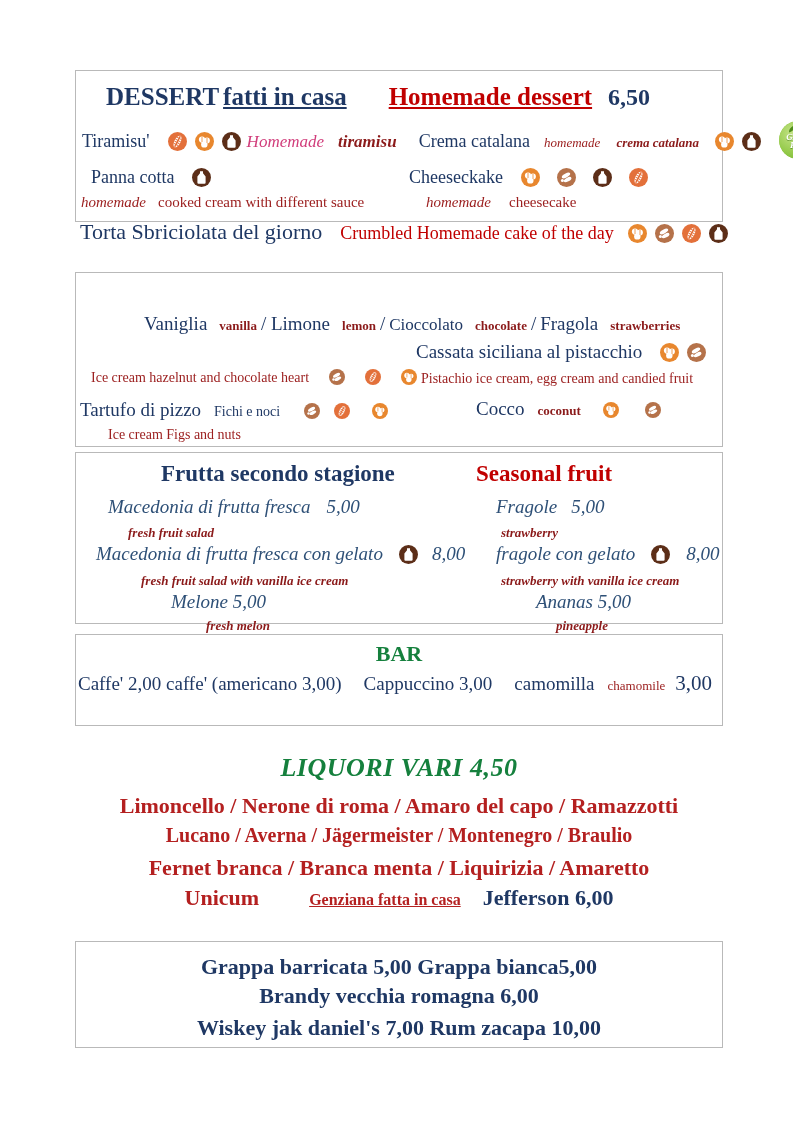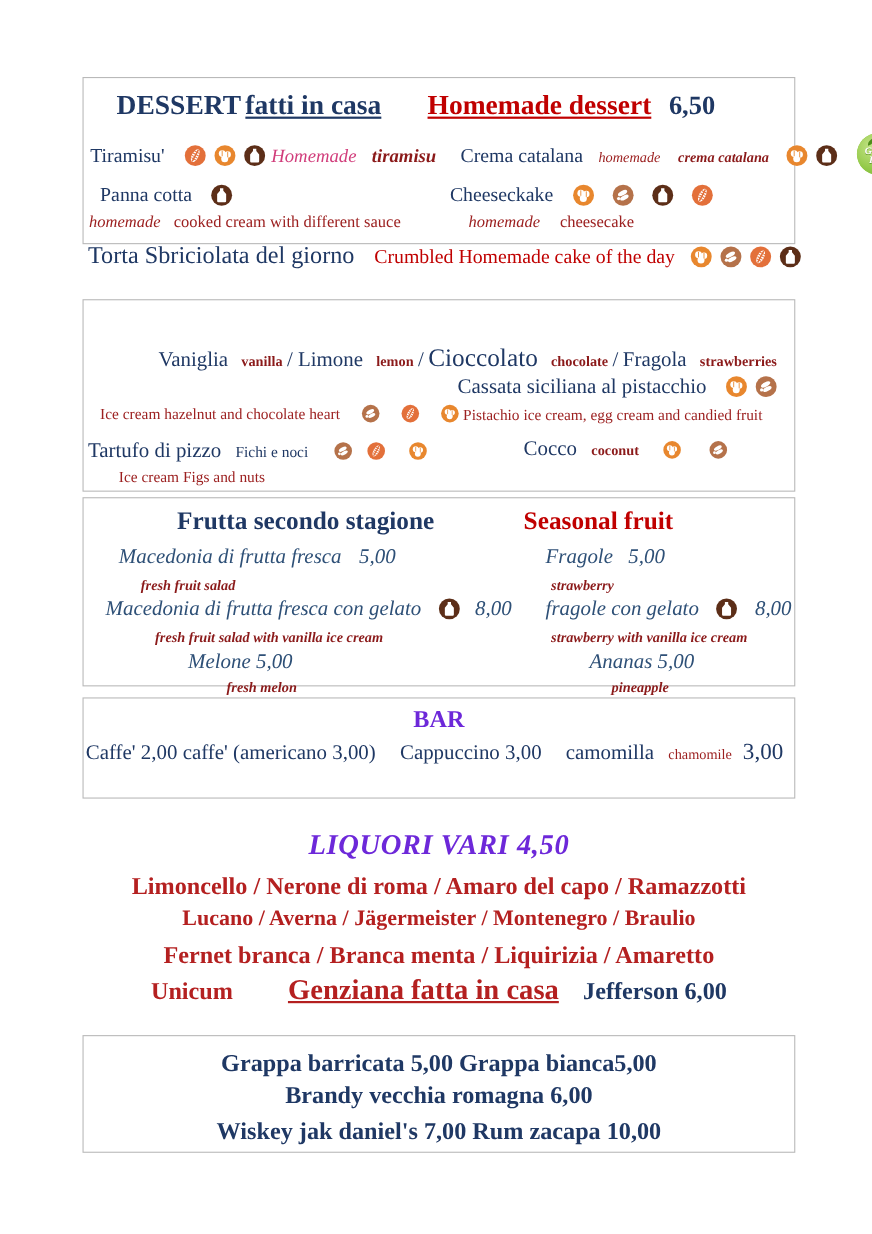--- a/index.html
+++ b/index.html
@@ -24,21 +24,21 @@
     position: absolute;
     border: 1px solid #b9b9b9;
     background: #ffffff;
     box-sizing: border-box;
   }
   .noborder { border: none; }
 
   
   .navy   { color: #1F3864; }
   .red    { color: #C00000; }
-  .brightred { color: #6d28d9; }
+  .brightred { color: #15803d; }
   .darkred { color: #8B1A1A; }
   .maroon { color: #9C2020; }
   .pink   { color: #D13D7B; }
   .steel  { color: #2E5077; }
   .crimson { color: #B42020; }
 
   .b  { font-weight: bold; }
   .i  { font-style: italic; }
   .u  { text-decoration: underline; }
 
@@ -246,21 +246,21 @@
 
     <div class="row" style="left:68px; top:40px;">
       <span class="navy" style="font-size:19px;">Vaniglia</span>
       <span style="display:inline-block;width:4px;"></span>
       <span class="darkred b" style="font-size:13px;">vanilla</span>
       <span class="navy" style="font-size:19px;"> / </span>
       <span class="navy" style="font-size:19px;">Limone</span>
       <span style="display:inline-block;width:4px;"></span>
       <span class="darkred b" style="font-size:13px;">lemon</span>
       <span class="navy" style="font-size:19px;"> /</span>
-      <span class="navy" style="font-size:23px;">Cioccolato</span>
+      <span class="navy" style="font-size:17px;">Cioccolato</span>
       <span style="display:inline-block;width:4px;"></span>
       <span class="darkred b" style="font-size:13px;">chocolate</span>
       <span class="navy" style="font-size:19px;"> /</span>
       <span class="navy" style="font-size:19px;">Fragola</span>
       <span style="display:inline-block;width:4px;"></span>
       <span class="darkred b" style="font-size:13px;">strawberries</span>
     </div>
 
 
     <div class="row" style="left:340px; top:68px;">
@@ -453,21 +453,21 @@
     </div>
     <div style="position:absolute; left:0; right:0; top:79px; text-align:center;">
       <span class="crimson b" style="font-size:20px;">Lucano / Averna  / Jägermeister  /  Montenegro    /   Braulio</span>
     </div>
     <div style="position:absolute; left:0; right:0; top:110px; text-align:center;">
       <span class="crimson b" style="font-size:22px;">Fernet branca  / Branca menta  /  Liquirizia  /  Amaretto</span>
     </div>
     <div style="position:absolute; left:0; right:0; top:140px; text-align:center;">
       <span class="crimson b" style="font-size:22px;">Unicum</span>
       <span style="display:inline-block;width:42px;"></span>
-      <span class="crimson b u" style="font-size:26px;margin-top:40px;">Genziana fatta in casa</span>
+      <span class="crimson b u" style="font-size:16px;margin-top:40px;">Genziana fatta in casa</span>
       <span style="display:inline-block;width:14px;"></span>
       <span class="navy b" style="font-size:22px;">Jefferson 6,00</span>
     </div>
   </div>
 
   <div class="box" id="grappa-box">
     <div style="position:absolute; left:0; right:0; top:12px; text-align:center;">
       <span class="navy b" style="font-size:22px;">Grappa barricata 5,00    Grappa bianca5,00</span>
     </div>
     <div style="position:absolute; left:0; right:0; top:41px; text-align:center;">

